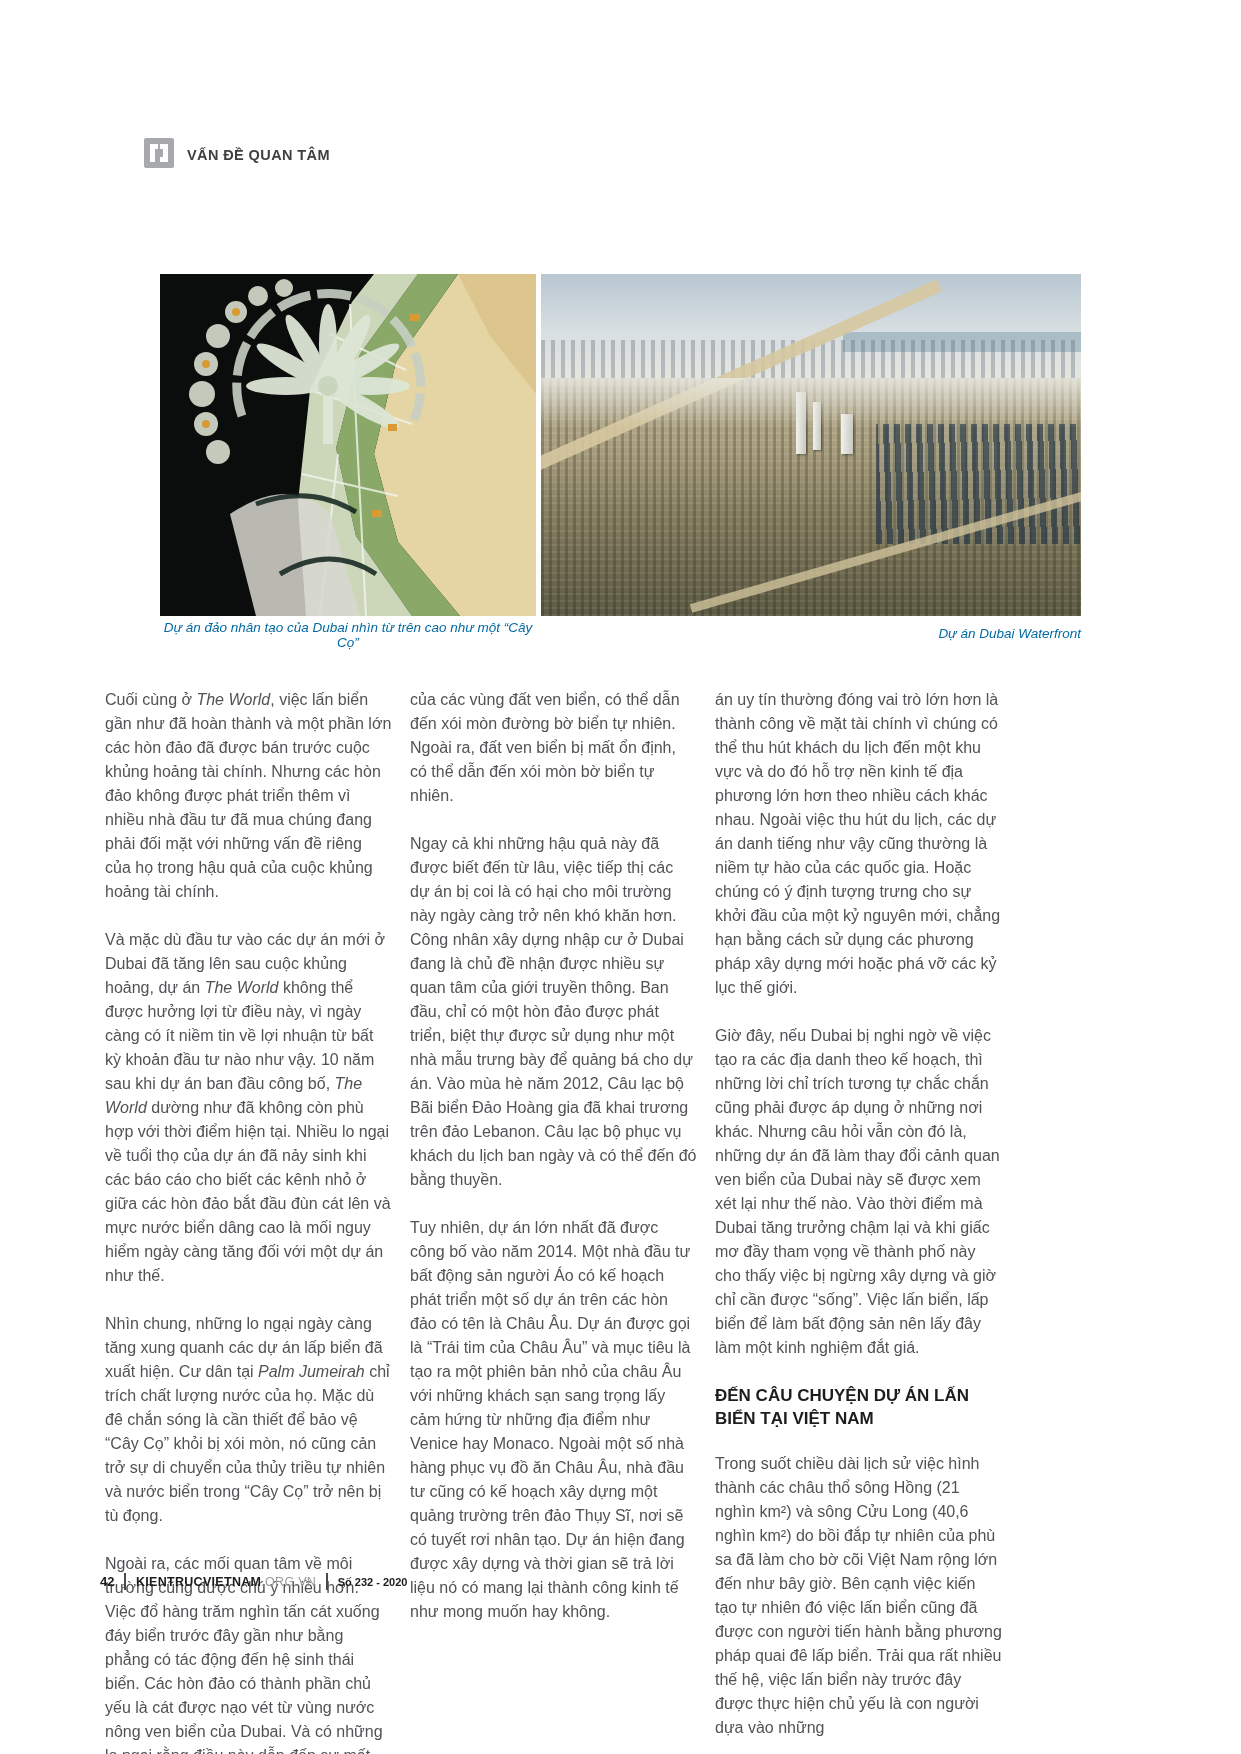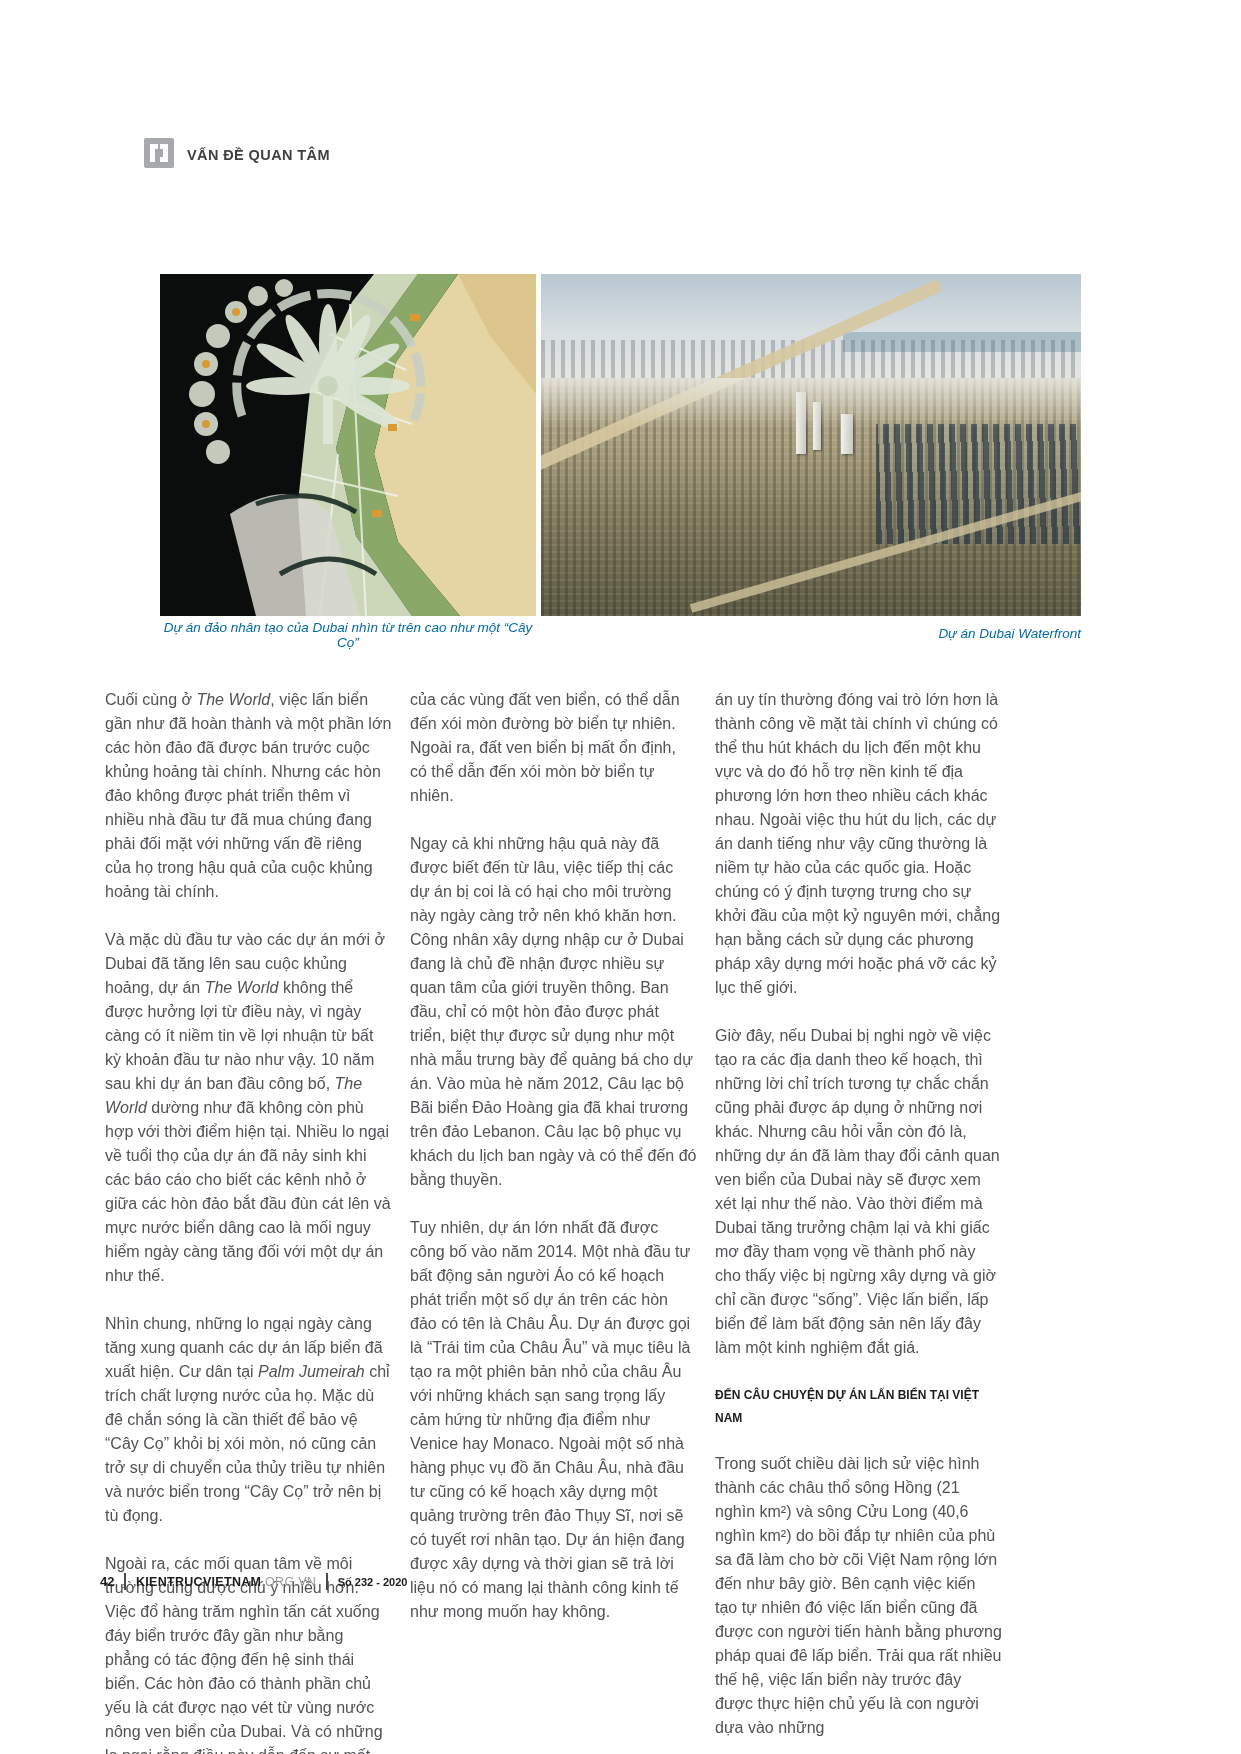--- a/index.html
+++ b/index.html
@@ -43,21 +43,21 @@
   .tower { position: absolute; background: linear-gradient(90deg,#f2f2ee,#c9c9c2); box-shadow: 1px 1px 2px rgba(0,0,0,.4); }
   .t1 { left:255px; top:118px; width:10px; height:62px; }
   .t2 { left:272px; top:128px; width:8px;  height:48px; }
   .t3 { left:300px; top:140px; width:12px; height:40px; }
   .haze { position: absolute; left:0; top:104px; width:100%; height:50px;
          background: linear-gradient(180deg, rgba(233,233,225,.85), rgba(233,233,225,0)); }
   
   .columns { position: absolute; left: 105px; top: 688px; width: 897px; display: flex; gap: 18px; }
   .col { width: 287px; font-size: 16px; line-height: 24px; color: #515255; text-align: left; }
   .col p { margin-bottom: 24px; }
-  .col-heading { font-size: 12px; line-height: 23px; font-weight: bold; color: #1d1d1f;
+  .col-heading { font-size: 17px; line-height: 23px; font-weight: bold; color: #1d1d1f;
                  margin: 2px 0 22px 0; }
   
   .footer { position: absolute; left: 100px; top: 1573px; display: flex; align-items: center; }
   .pageno { font-size: 13px; font-weight: bold; color: #1c1c1e; padding-right: 10px; }
   .fsep { width: 1.5px; height: 17px; background: #4a4a4c; }
   .fsite { font-size: 12.5px; padding: 0 10px; color: #1c1c1e; letter-spacing: .3px; }
   .fsite .b { font-weight: bold; }
   .fsite .lite { color: #97999b; font-weight: normal; margin-top: 40px; }
   .fissue { font-size: 11px; font-weight: bold; color: #1c1c1e; padding-left: 10px; }
 </style>

